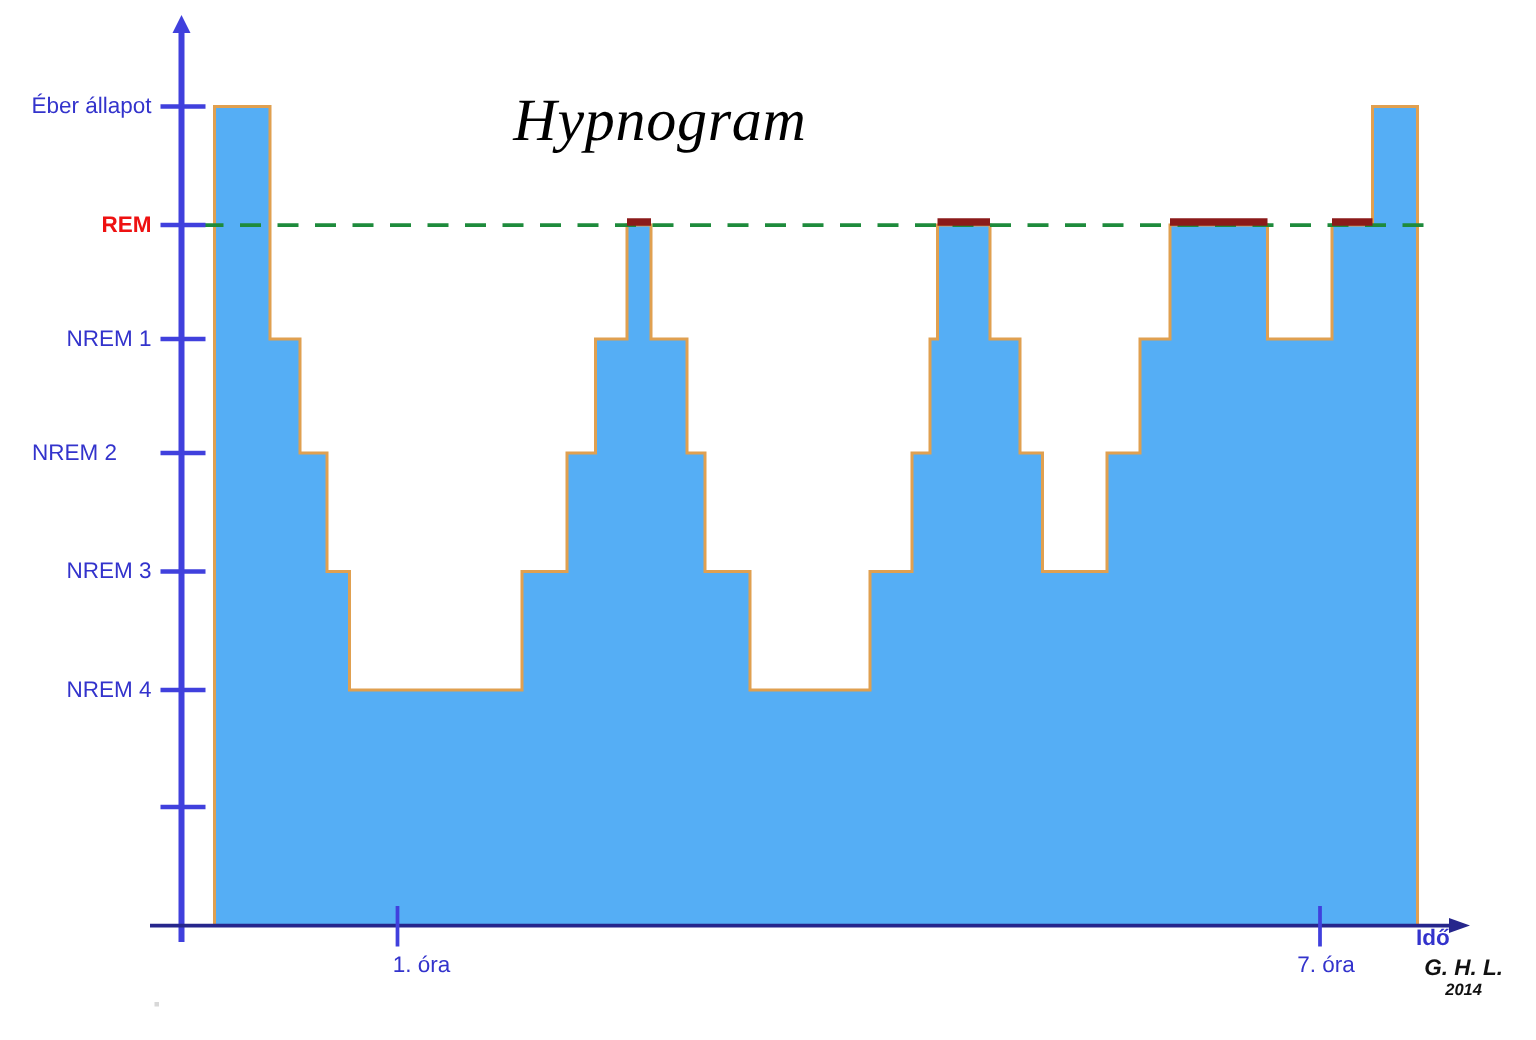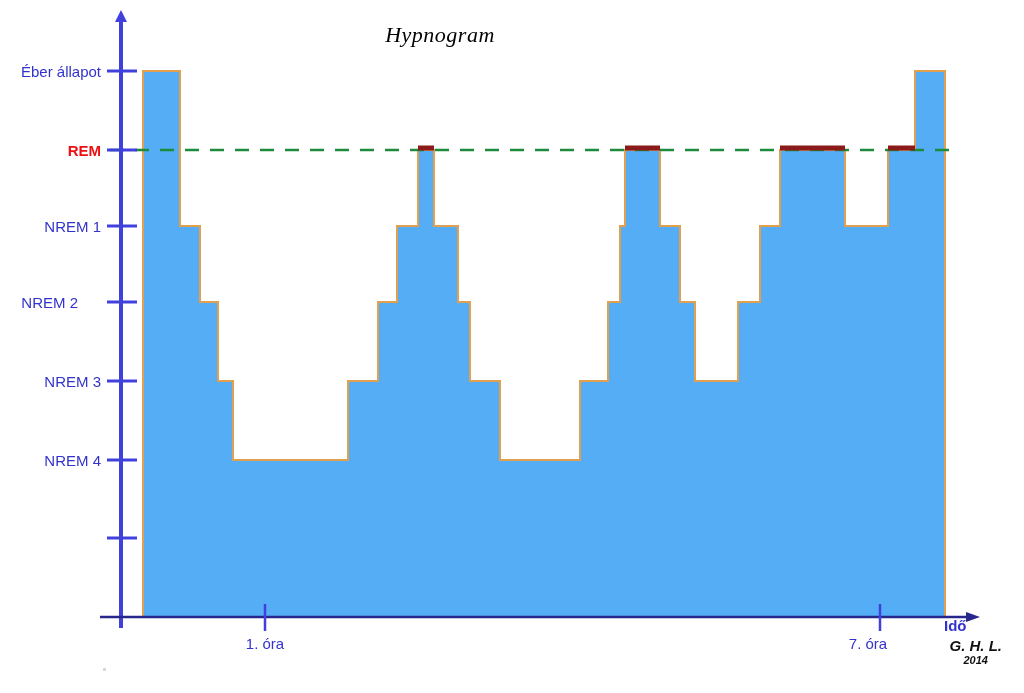--- a/index.html
+++ b/index.html
@@ -40,30 +40,31 @@
     color: #EE1111;
     font-weight: bold;
   }
   .axis-label.ylab {
     text-align: right;
     transform: translateY(-50%);
   }
   .axis-label.xlab {
     text-align: center;
     transform: translateX(-50%);
+    margin-left: 16px;
   }
   #chart-title {
     position: absolute;
     left: 0;
-    top: 22px;
+    top: 56px;
     width: 880px;
     text-align: center;
     font-family: "Liberation Serif", serif;
     font-style: italic;
-    font-size: 22px;
+    font-size: 40px;
     color: #000000;
     letter-spacing: 0.5px;
   }
   #signature {
     position: absolute;
     right: 22px;
     bottom: 26px;
     text-align: center;
     font-family: "Liberation Sans", sans-serif;
     font-style: italic;

